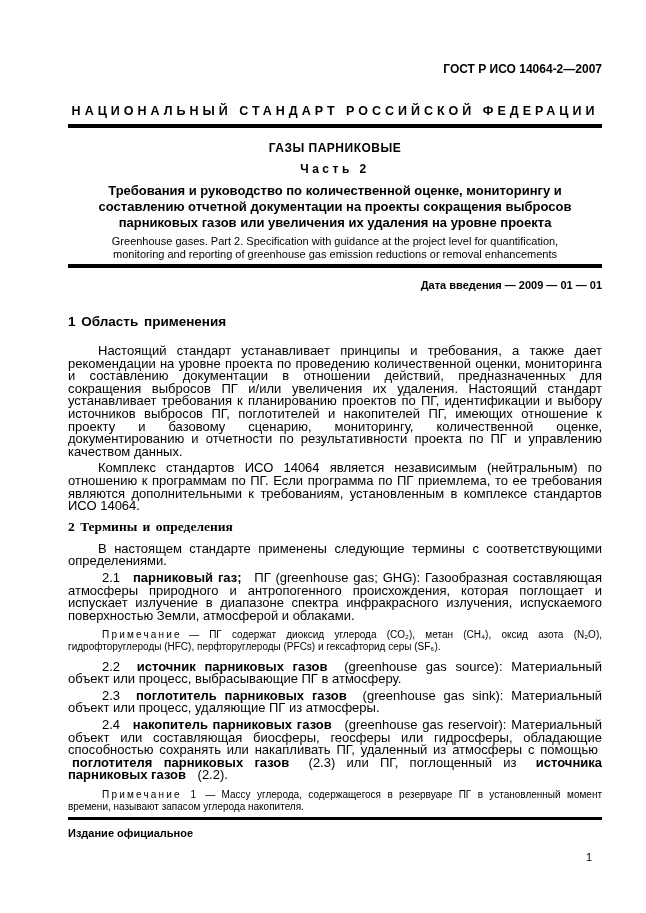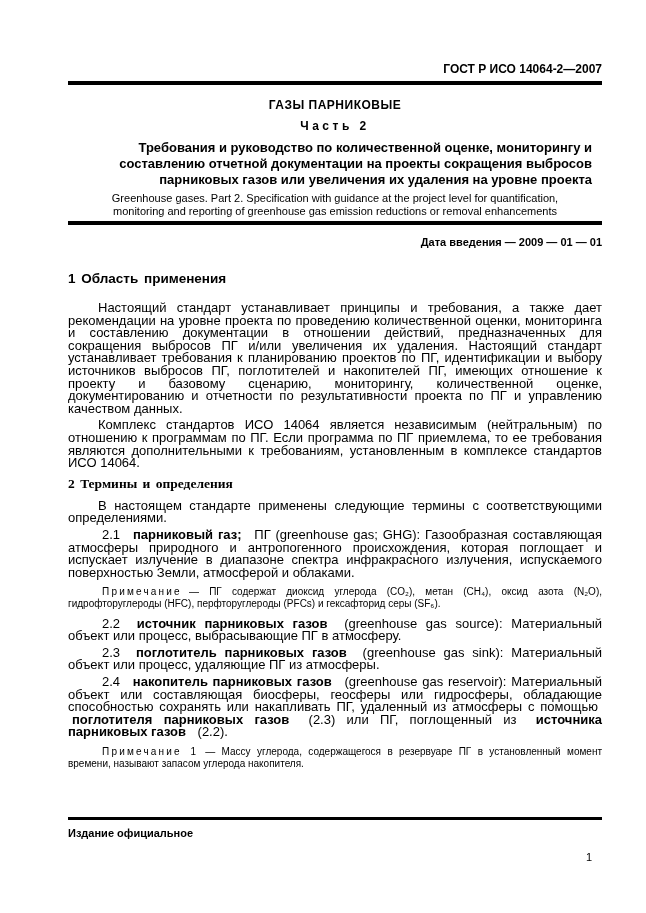--- a/index.html
+++ b/index.html
@@ -49,21 +49,21 @@
   .part {
     margin-top: 6px;
     text-align: center;
     font-weight: bold;
     font-size: 12px;
     line-height: 15px;
     letter-spacing: 3.5px;
   }
   .title-ru {
     margin-top: 6px;
-    text-align: right;
+    text-align: center;
     font-weight: bold;
     font-size: 13px;
     line-height: 16px;
     padding: 0 10px;
   }
   .title-en {
     margin-top: 4px;
     text-align: center;
     font-size: 11px;
     line-height: 12.5px;
@@ -124,20 +124,21 @@
   }
 </style>
 </head>
 <body>
 
 <div class="page">
   <div class="content">
 
     <div class="doc-number">ГОСТ Р ИСО 14064-2—2007</div>
 
+    <div class="banner">НАЦИОНАЛЬНЫЙ СТАНДАРТ РОССИЙСКОЙ ФЕДЕРАЦИИ</div>
 
     <div class="rule rule-1"></div>
 
     <div class="subject">ГАЗЫ ПАРНИКОВЫЕ</div>
     <div class="part">Часть 2</div>
     <div class="title-ru">Требования и руководство по количественной оценке, мониторингу и составлению отчетной документации на проекты сокращения выбросов парниковых газов или увеличения их удаления на уровне проекта</div>
     <div class="title-en">Greenhouse gases. Part 2. Specification with guidance at the project level for quantification, monitoring and reporting of greenhouse gas emission reductions or removal enhancements</div>
 
     <div class="rule rule-2"></div>
 

